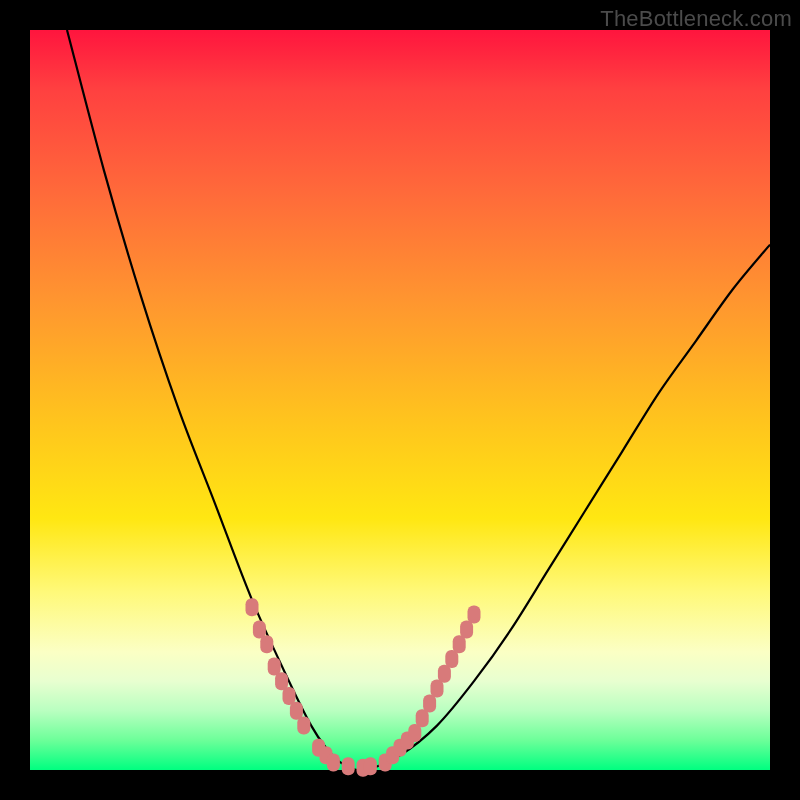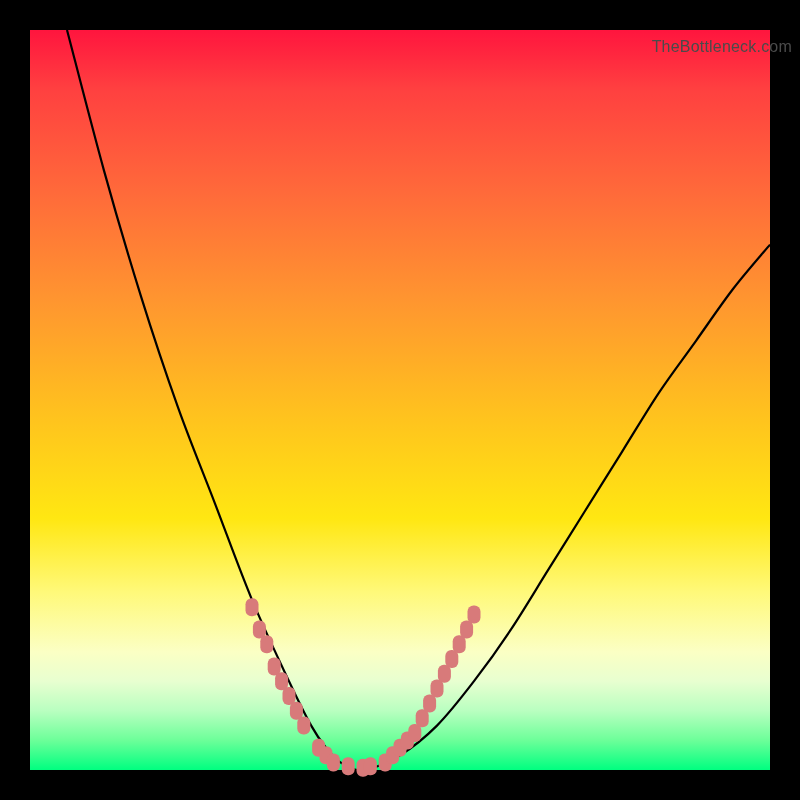--- a/index.html
+++ b/index.html
@@ -42,26 +42,25 @@
     top: 0;
     width: 740px;
     height: 740px;
     overflow: visible;
   }
   .watermark {
     position: absolute;
     top: 6px;
     right: 8px;
     font-family: Arial, Helvetica, sans-serif;
-    font-size: 16px;
+    font-size: 22px;
     font-weight: 500;
     color: #4b4b4b;
     letter-spacing: 0.2px;
     user-select: none;
-    margin-top: 32px;
   }
 </style>
 </head>
 <body>
 
 <div class="frame">
   <div class="plot-area">
     <svg class="curve" viewBox="0 0 740 740">
       <path id="curve-path" fill="none" stroke="#000000" stroke-width="2.2" d="M 37.0 0.0 C 43.2 23.4, 61.7 96.2, 74.0 140.6 C 86.3 185.0, 98.7 226.9, 111.0 266.4 C 123.3 305.9, 135.7 342.9, 148.0 377.4 C 160.3 411.9, 172.7 441.5, 185.0 473.6 C 197.3 505.7, 209.7 540.2, 222.0 569.8 C 234.3 599.4, 249.1 630.2, 259.0 651.2 C 268.9 672.2, 275.0 684.5, 281.2 695.6 C 287.4 706.7, 291.1 711.6, 296.0 717.8 C 300.9 724.0, 304.6 728.9, 310.8 732.6 C 317.0 736.3, 323.1 741.2, 333.0 740.0 C 342.9 738.8, 357.7 732.6, 370.0 725.2 C 382.3 717.8, 394.7 707.9, 407.0 695.6 C 419.3 683.3, 431.7 667.2, 444.0 651.2 C 456.3 635.2, 468.7 617.9, 481.0 599.4 C 493.3 580.9, 505.7 559.9, 518.0 540.2 C 530.3 520.5, 542.7 500.7, 555.0 481.0 C 567.3 461.3, 579.7 441.5, 592.0 421.8 C 604.3 402.1, 616.7 381.1, 629.0 362.6 C 641.3 344.1, 653.7 328.1, 666.0 310.8 C 678.3 293.5, 690.7 275.0, 703.0 259.0 C 715.3 243.0, 733.8 222.0, 740.0 214.6"></path>
       <g id="markers-left">

